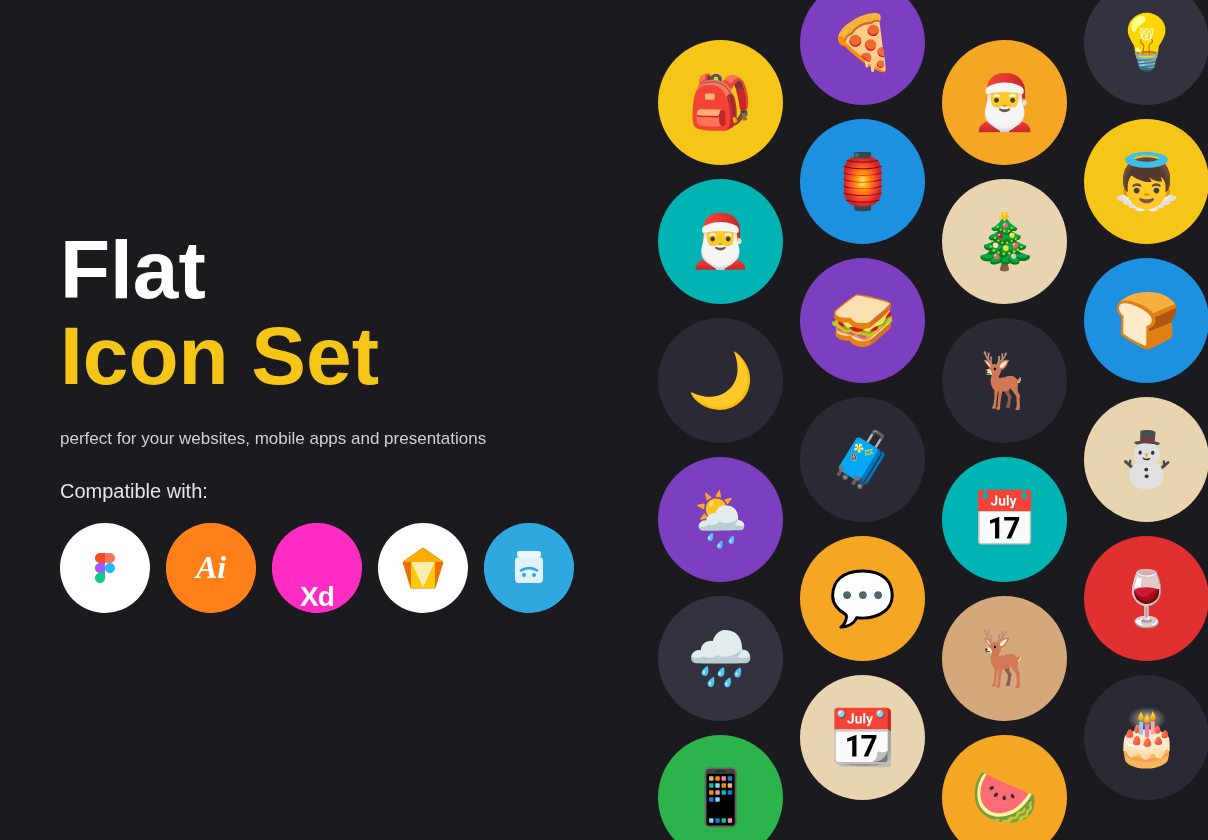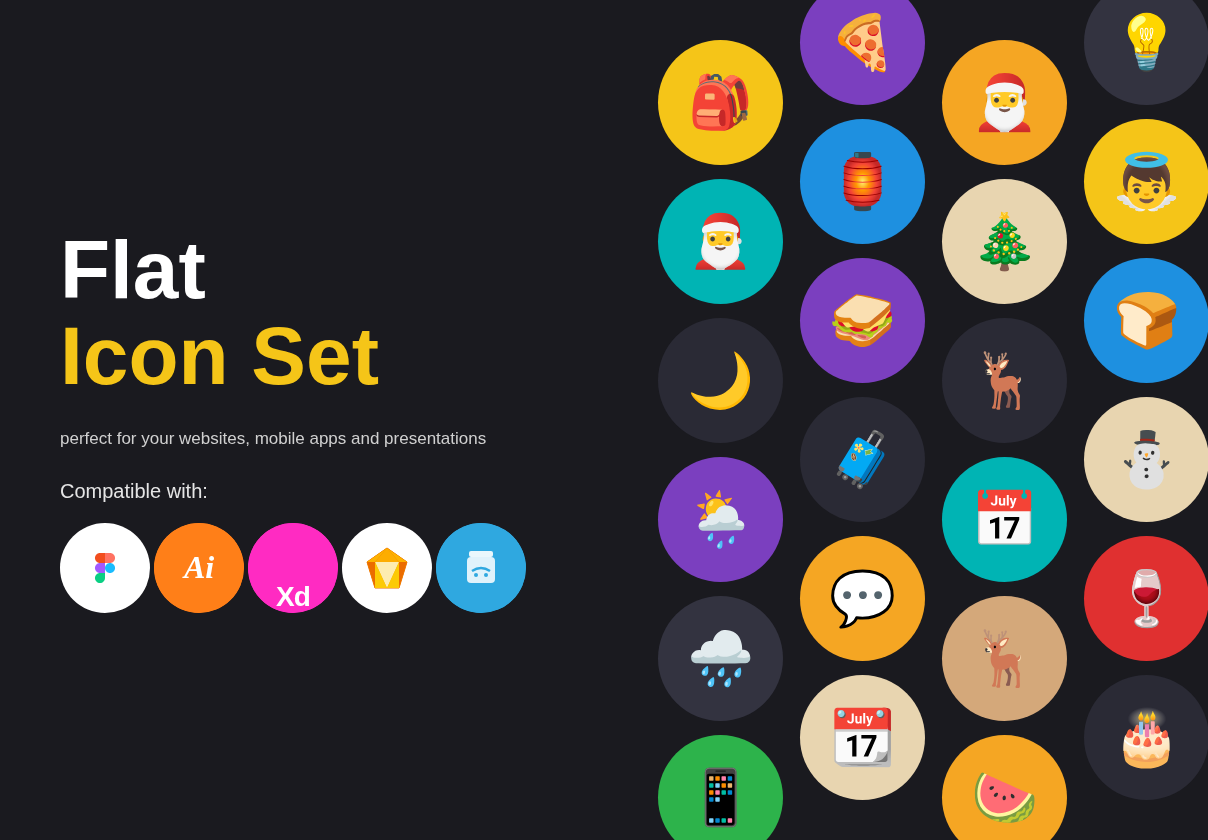--- a/index.html
+++ b/index.html
@@ -61,21 +61,21 @@
     }
 
     .compatible-label {
       font-size: 20px;
       color: #e5e5e5;
       margin-bottom: 20px;
     }
 
     .app-icons {
       display: flex;
-      gap: 4px;
+      gap: 16px;
       align-items: center;
     }
 
     .app-icon-circle {
       width: 90px;
       height: 90px;
       border-radius: 50%;
       background: #ffffff;
       display: flex;
       align-items: center;

